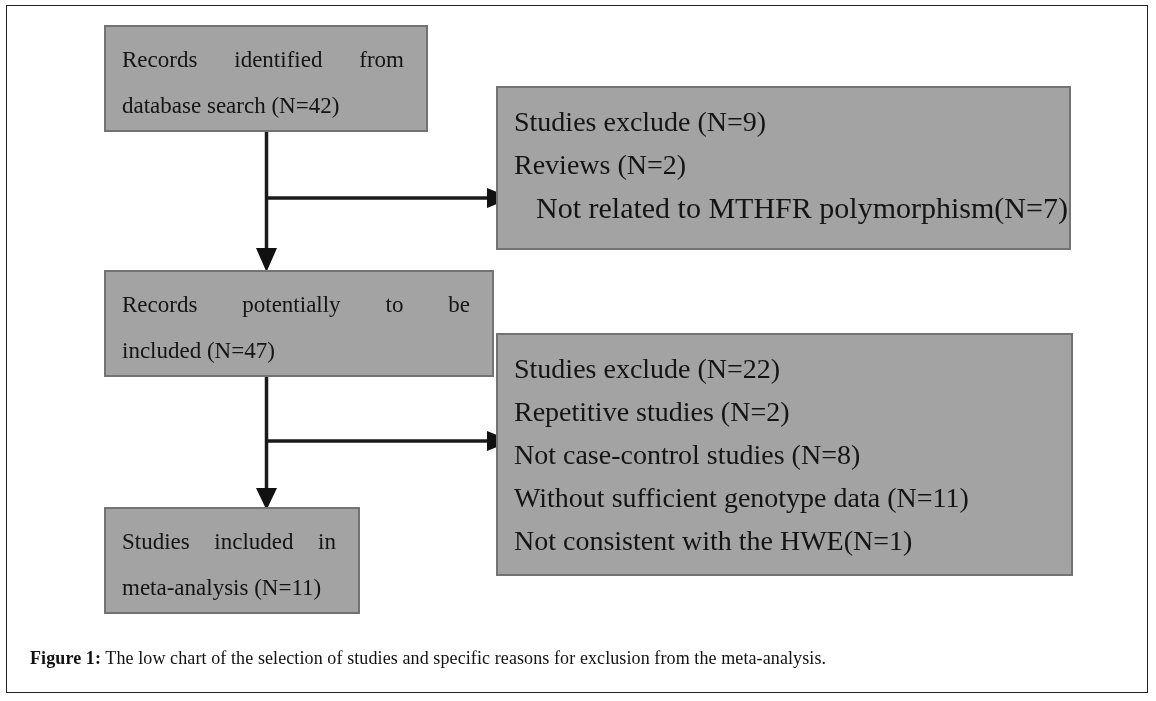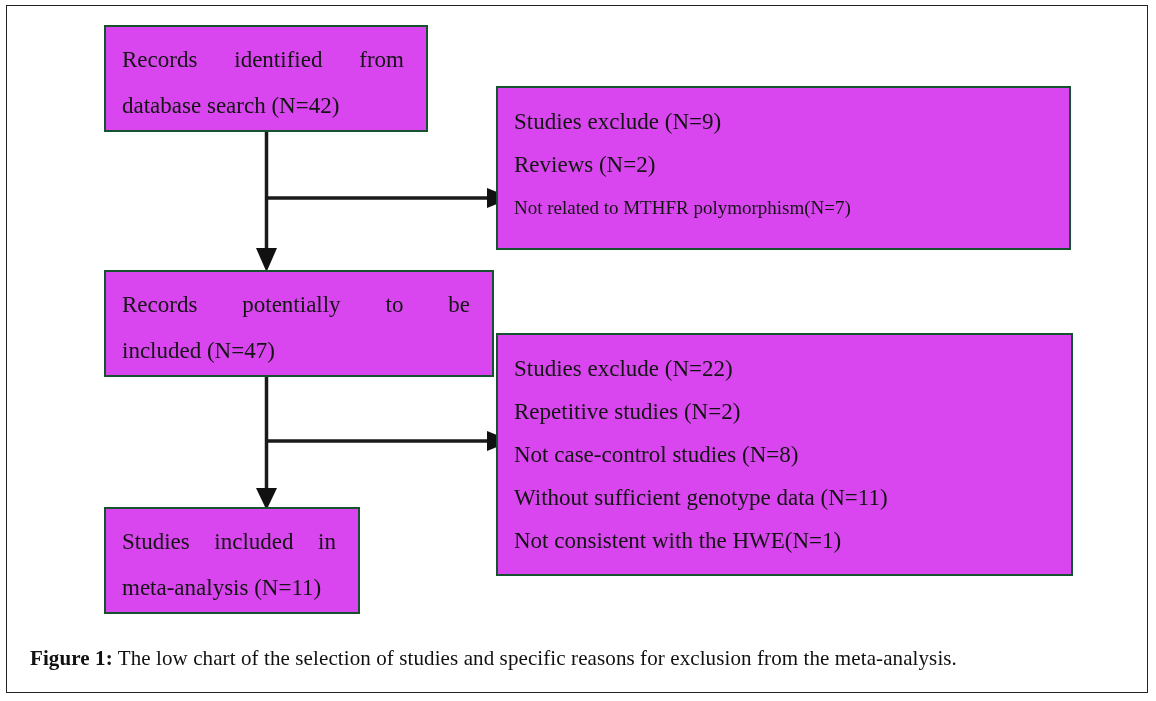--- a/index.html
+++ b/index.html
@@ -28,22 +28,22 @@
     width: 1142px;
     height: 688px;
     border: 1px solid #222222;
     box-sizing: border-box;
     background: transparent;
   }
 
   .node-box {
     position: absolute;
     box-sizing: border-box;
-    border: 2px solid #14532d;
-    background: #d946ef;
+    border: 2px solid #737373;
+    background: #a3a3a3;
     padding: 10px 22px 8px 16px;
   }
 
   
   .node-justified {
     font-size: 23px;
     line-height: 46px;
     color: #141414;
     text-align: justify;
     text-align-last: justify;
@@ -53,45 +53,46 @@
     text-align-last: left;
     display: block;
   }
   .node-justified .just-line {
     display: block;
     text-align: justify;
     text-align-last: justify;
   }
 
   .reason-line {
-    font-size: 23px;
+    font-size: 28px;
     line-height: 43px;
     color: #141414;
     white-space: nowrap;
   }
   .reason-line.emphasis {
-    font-size: 19px;
+    font-size: 30px;
+    margin-left: 22px;
   }
 
   
   .connectors {
     position: absolute;
     left: 0;
     top: 0;
     width: 1156px;
     height: 701px;
     pointer-events: none;
   }
 
   .caption {
     position: absolute;
     left: 30px;
     top: 648px;
     width: 1090px;
-    font-size: 21px;
+    font-size: 18px;
     line-height: 20px;
     color: #111111;
     letter-spacing: 0.1px;
   }
   .caption .caption-label {
     font-weight: bold;
   }
 </style>
 </head>
 <body>

